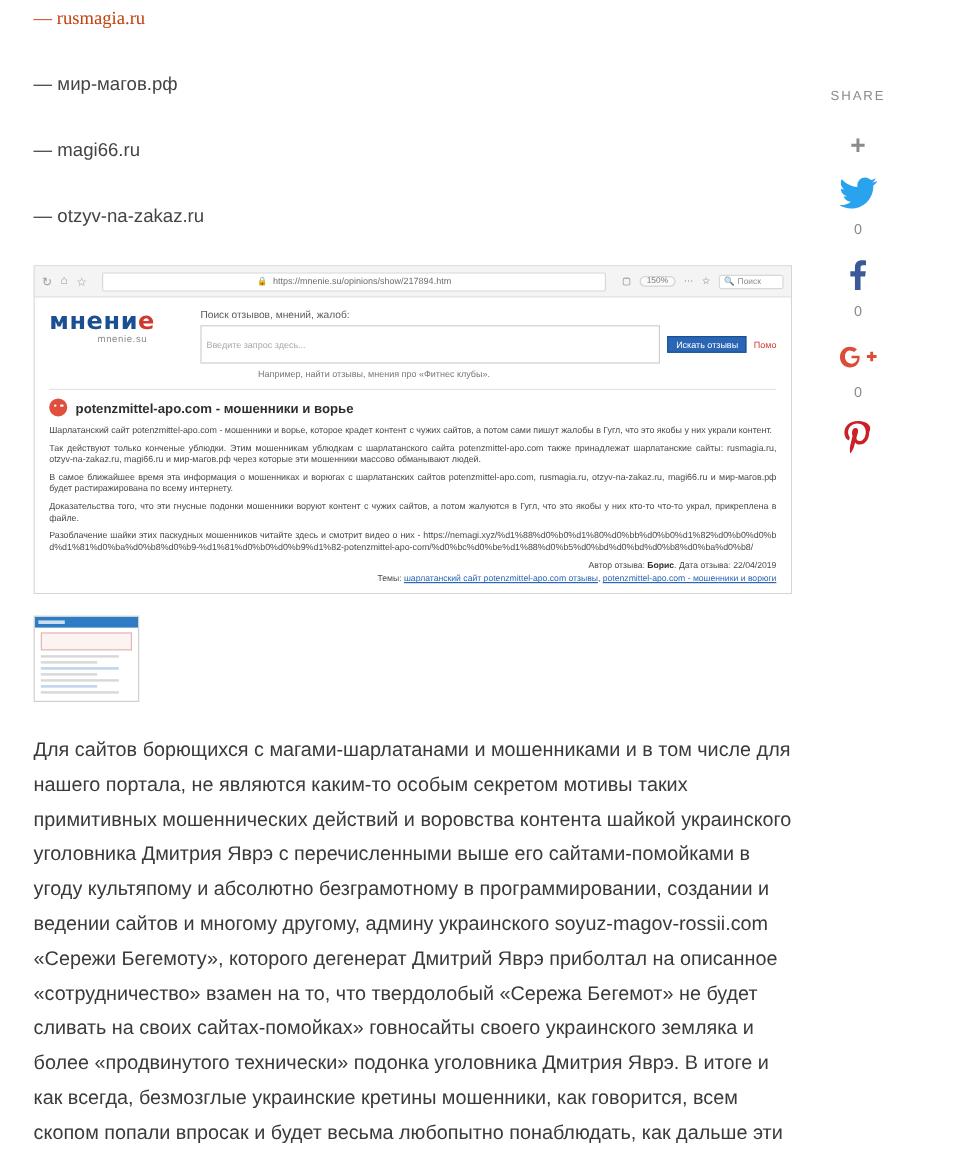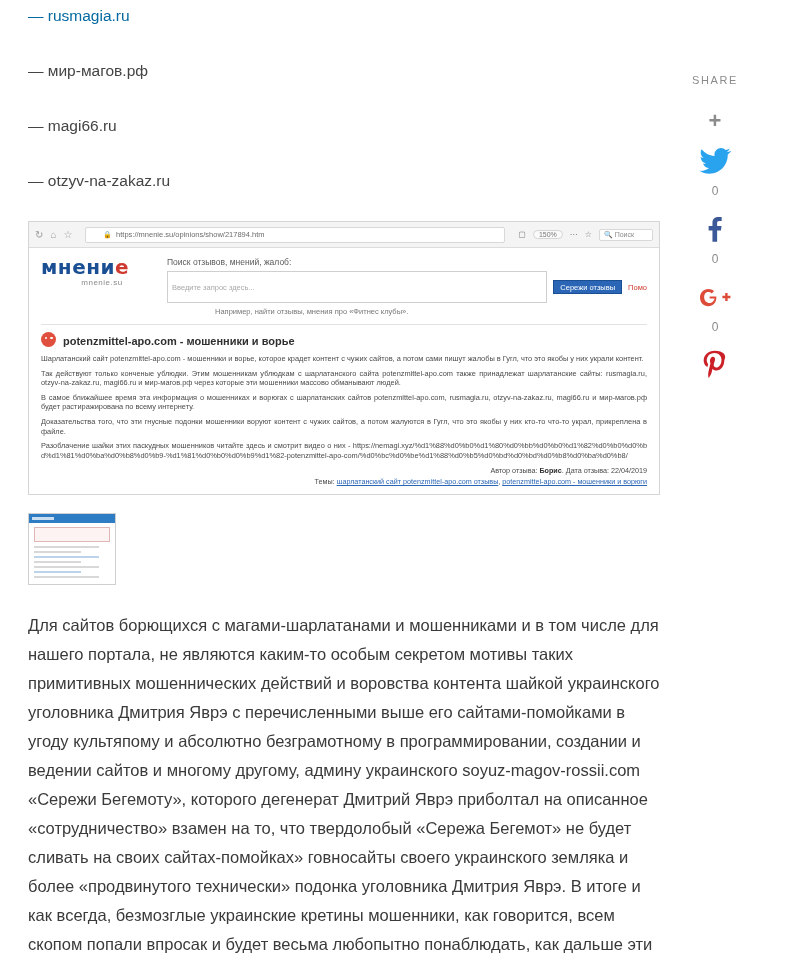--- a/index.html
+++ b/index.html
@@ -28,22 +28,23 @@
   }
   .link-line {
     font-size: 15.5px;
     line-height: 20px;
     color: #444444;
     margin: 0 0 30px 0;
     padding-top: 5px;
   }
   .link-line:first-child { padding-top: 6px; }
   .link-line a {
-    color: #0369a1;
+    color: #c2410c;
     text-decoration: none;
+    font-family: Liberation Serif, serif;
   }
 
   
   .figure {
     width: 632px;
     border: 1px solid #d5d5d5;
     box-sizing: border-box;
     background: #ffffff;
     margin-top: 6px;
   }
@@ -74,20 +75,21 @@
     border-radius: 2px;
     display: flex;
     align-items: center;
     padding: 0 17px;
     box-sizing: border-box;
     font-size: 7.5px;
     color: #6d6d6d;
     gap: 4px;
     max-width: 420px;
     margin: 4px auto;
+    justify-content: center;
   }
   .lock-ico { color: #3a9a3a; font-size: 7px; }
   .brow-right {
     display: flex;
     align-items: center;
     gap: 7px;
     margin-left: 8px;
   }
   .zoom-pill {
     border: 1px solid #d4d4d4;
@@ -355,21 +357,21 @@
 
         <div class="site-head">
           <div class="logo-wrap">
             <div class="logo-main"><span>мнени</span><span class="acc">е</span></div>
             <div class="logo-sub">mnenie.su</div>
           </div>
           <div class="search-col">
             <div class="search-title">Поиск отзывов, мнений, жалоб:</div>
             <div class="search-row">
               <div class="search-input">Введите запрос здесь...</div>
-              <div class="search-btn">Сережи отзывы</div>
+              <div class="search-btn">Искать отзывы</div>
               <div class="search-help">Помо</div>
             </div>
             <div class="search-hint">Например, найти отзывы, мнения про «Фитнес клубы».</div>
           </div>
         </div>
 
         <div class="divider"></div>
 
         <div class="post-head">
           <span class="angry-face"></span>

